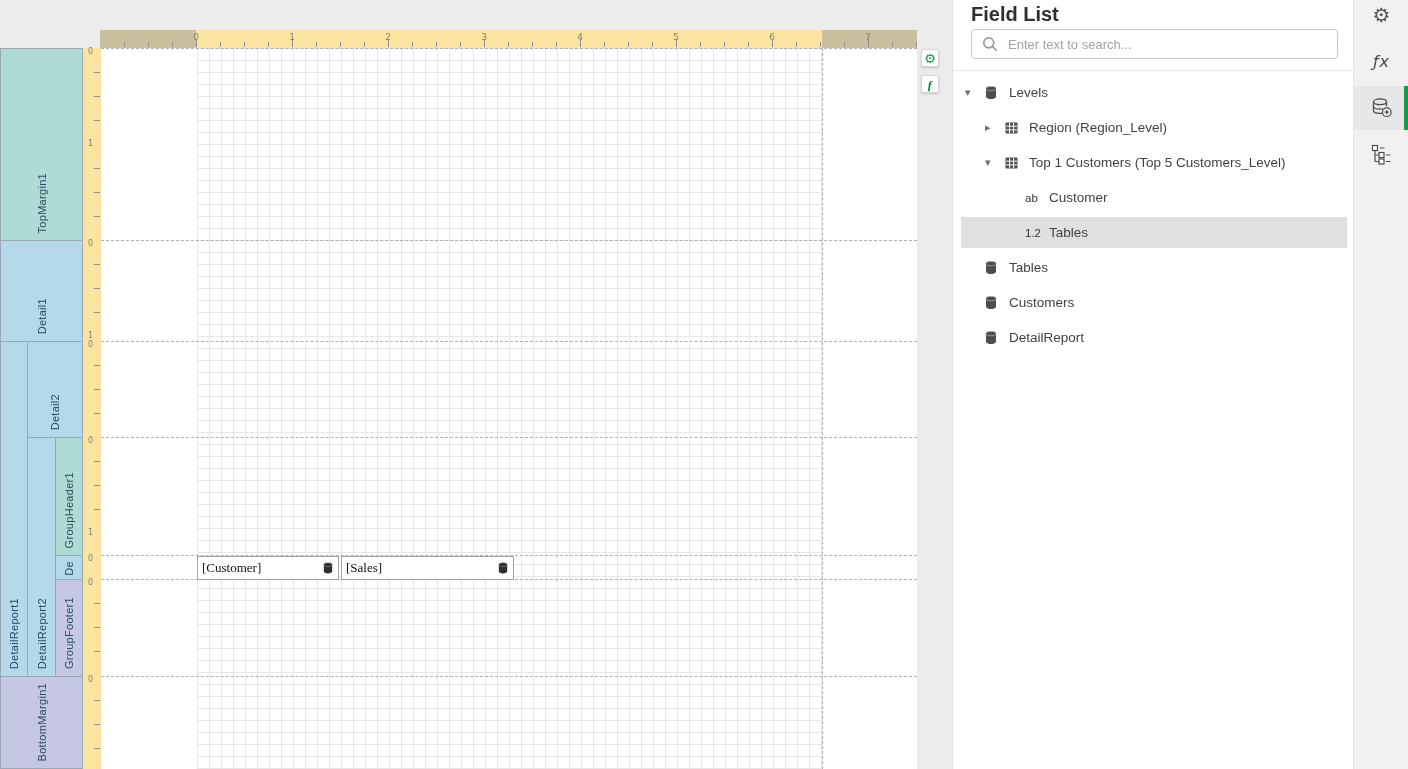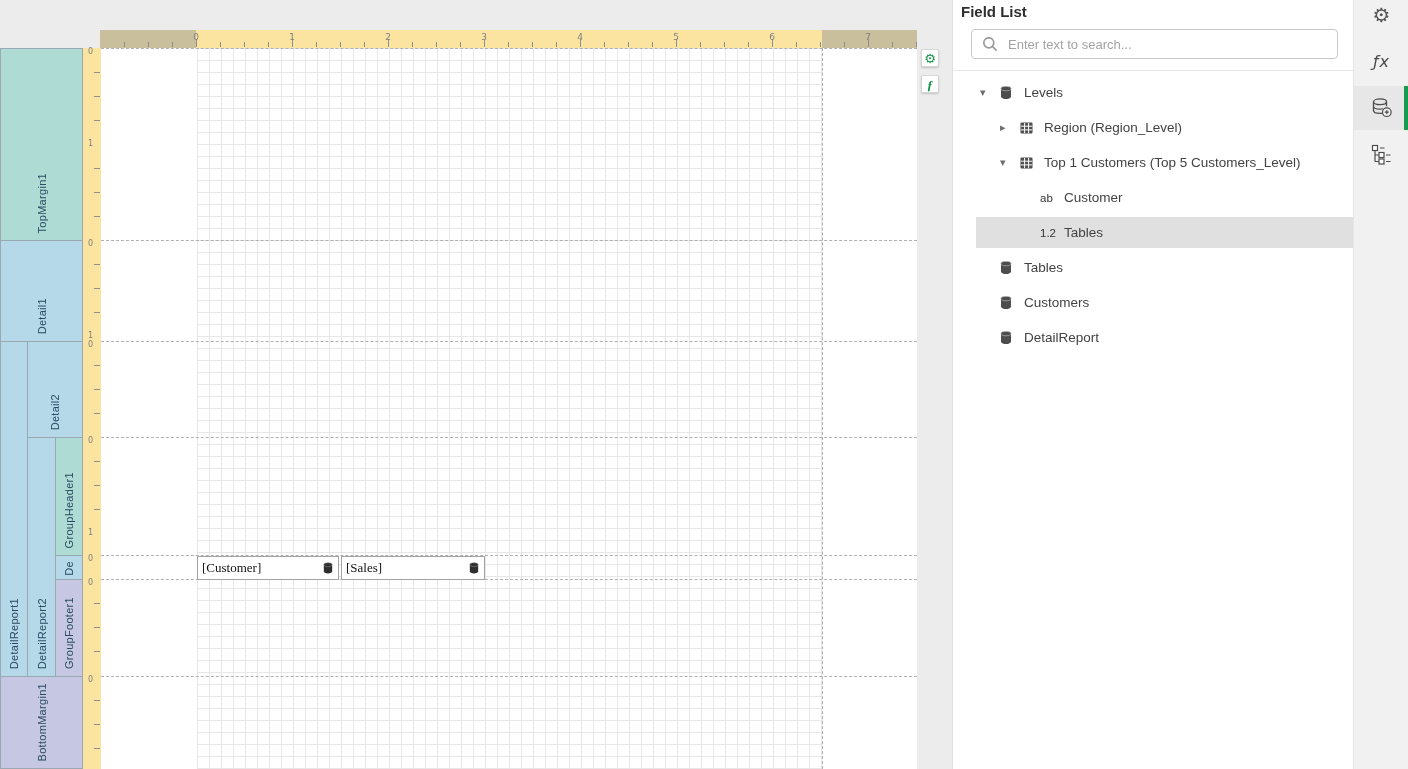--- a/index.html
+++ b/index.html
@@ -45,27 +45,27 @@
   
   .stag{position:absolute;left:921px;width:18px;height:18px;background:#fff;border:1px solid #d6d6d6;
     border-radius:2px;box-shadow:0 1px 2px rgba(0,0,0,.18);display:flex;align-items:center;justify-content:center;
     cursor:pointer;padding:0;}
   .stag .g{font:13px "DejaVu Sans",sans-serif;color:#149147;line-height:1;}
   .stag .f{font:bold italic 13px "Liberation Serif",serif;color:#149147;line-height:1;}
 
   
   .panel{position:absolute;left:952px;top:0;width:401px;height:769px;background:#fff;
     border-left:1px solid #e0e0e0;box-sizing:border-box;}
-  .panel-title{padding:3px 0 0 8px;font-size:15px;font-weight:bold;color:#2f2f2f;}
+  .panel-title{padding:3px 0 0 18px;font-size:20px;font-weight:bold;color:#2f2f2f;}
   .searchbox{position:absolute;left:18px;top:29px;width:367px;height:30px;box-sizing:border-box;
     border:1px solid #c9c9c9;border-radius:4px;background:#fff;display:flex;align-items:center;padding:0 8px 0 10px;}
   .searchbox input{border:none;outline:none;flex:1;font-size:13px;color:#444;background:transparent;margin-left:8px;}
   .searchbox input::placeholder{color:#a3a3a3;}
   .panel-sep{position:absolute;left:0;top:70px;width:100%;border-top:1px solid #e8e8e8;}
-  .tree{position:absolute;left:15px;top:75px;width:100%;}
+  .tree{position:absolute;left:0;top:75px;width:100%;}
   .tree-row{position:relative;z-index:0;height:35px;display:flex;align-items:center;cursor:pointer;}
   .tree-row.selected::before{content:"";position:absolute;left:8px;right:6px;top:2px;bottom:2px;background:#e0e0e0;z-index:-1;}
   .lvl0{padding-left:12px}.lvl1{padding-left:32px}.lvl2{padding-left:52px}
   .arrow{width:20px;flex:none;font-size:11px;color:#6e6e6e;}
   .arrow.expanded::before{content:"▾"}
   .arrow.collapsed::before{content:"▸"}
   .ticon{width:24px;flex:none;display:flex;align-items:center;}
   .ticon.text-icon{font-size:11.5px;font-weight:normal;color:#333;display:block;}
   .tlabel{font-size:13.5px;color:#424242;white-space:nowrap;}
 
@@ -201,21 +201,21 @@
   </div>
 
 <div class="cell" style="left:197px;top:556px;width:142px">
   <span>[Customer]</span>
     <span class="spacer"></span>
   <svg width="10" height="12" viewBox="0 0 12 14">
       <path fill="#2e2e2e" d="M1 3v8c0 1.5 2.2 2.7 5 2.7s5-1.2 5-2.7V3z"></path>
       <ellipse cx="6" cy="3" rx="5" ry="2.4" fill="#2e2e2e" stroke="#8b8b8b" stroke-width="0.7"></ellipse>
     </svg>
 </div>
-<div class="cell" style="left:341px;top:556px;width:144px">
+<div class="cell" style="left:341px;top:556px;width:173px">
   <span>[Sales]</span>
     <span class="spacer"></span>
   <svg width="10" height="12" viewBox="0 0 12 14">
       <path fill="#2e2e2e" d="M1 3v8c0 1.5 2.2 2.7 5 2.7s5-1.2 5-2.7V3z"></path>
       <ellipse cx="6" cy="3" rx="5" ry="2.4" fill="#2e2e2e" stroke="#8b8b8b" stroke-width="0.7"></ellipse>
     </svg>
 </div>
 
 <button class="stag" style="top:49px">
     <span class="g">⚙</span>

